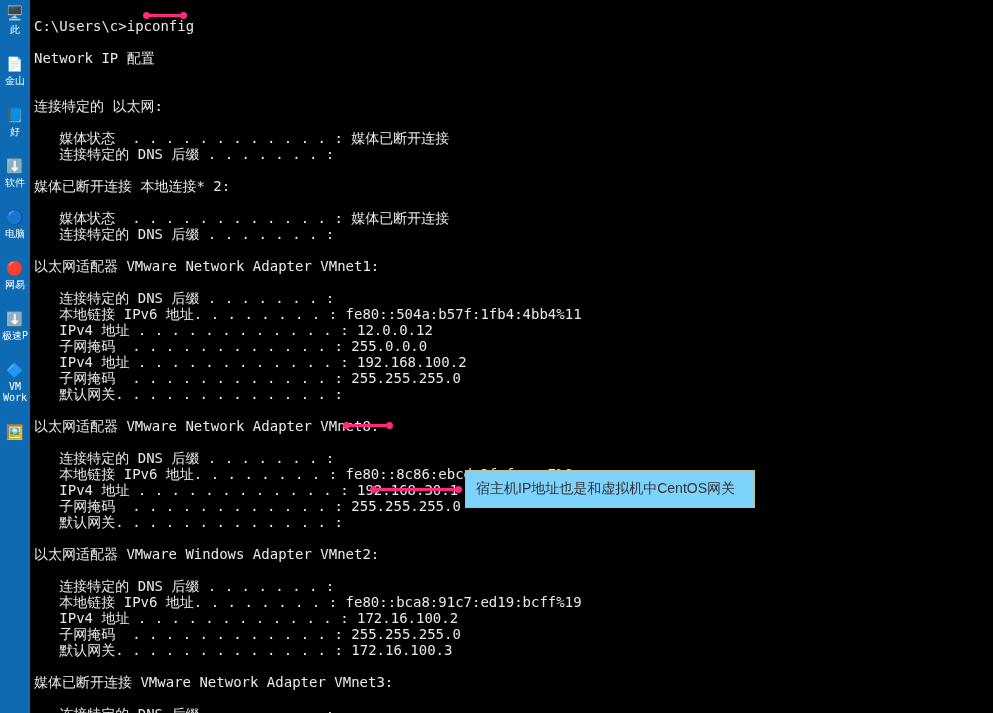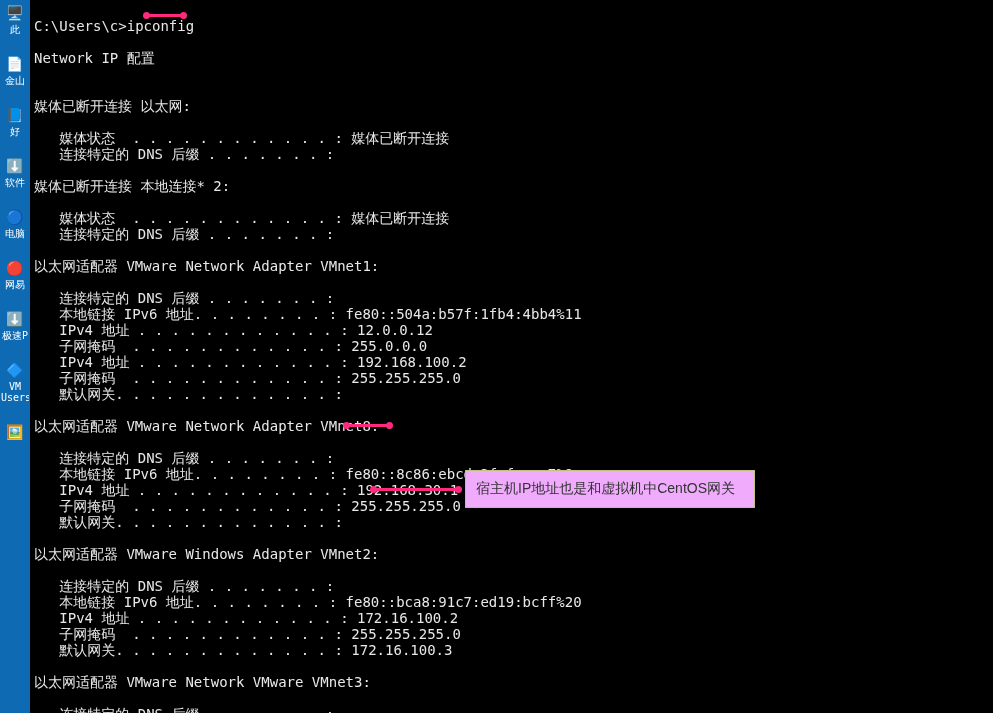--- a/index.html
+++ b/index.html
@@ -79,21 +79,21 @@
     .pink-bar::before { left: -2px; }
     .pink-bar::after { right: -2px; }
     .pink-bar.bar1 { left: 145px; top: 14px; width: 40px; }
     .pink-bar.bar2 { left: 345px; top: 424px; width: 46px; }
     .pink-bar.bar3 { left: 372px; top: 488px; width: 88px; }
     .annotation {
       position: absolute;
       left: 465px;
       top: 470px;
       width: 290px;
-      background: #f0abfc;
+      background: #7dd3fc;
       border: 1px solid #c0c080;
       padding: 8px 10px;
       font-family: "Microsoft YaHei", "SimSun", sans-serif;
       font-size: 14px;
       color: #333;
       line-height: 1.4;
     }
   </style>
 </head>
 <body>
@@ -123,35 +123,35 @@
       <div class="icon-box">🔴</div>
       <div class="icon-label">网易</div>
     </div>
   <div class="desktop-icon">
       <div class="icon-box">⬇️</div>
       <div class="icon-label">极速P</div>
     </div>
   <div class="desktop-icon">
       <div class="icon-box">🔷</div>
       <div class="icon-label" style="white-space:pre-line">VM
-Users</div>
+Work</div>
     </div>
   <div class="desktop-icon">
       <div class="icon-box">🖼️</div>
       <div class="icon-label"></div>
     </div>
 </div>
 
 <div class="terminal">
 <span>C:\Users\c&gt;</span><span>ipconfig</span>
 
 <span>Network IP 配置</span>
 
 
-<span>媒体已断开连接 以太网:</span>
+<span>连接特定的 以太网:</span>
 
 <span>   媒体状态  . . . . . . . . . . . . :</span><span> 媒体已断开连接</span>
 <span>   连接特定的 DNS 后缀 . . . . . . . :</span><span></span>
 
 <span>媒体已断开连接 本地连接* 2:</span>
 
 <span>   媒体状态  . . . . . . . . . . . . :</span><span> 媒体已断开连接</span>
 <span>   连接特定的 DNS 后缀 . . . . . . . :</span><span></span>
 
 <span>以太网适配器 VMware Network Adapter VMnet1:</span>
@@ -168,26 +168,26 @@
 
 <span>   连接特定的 DNS 后缀 . . . . . . . :</span><span></span>
 <span>   本地链接 IPv6 地址. . . . . . . . :</span><span> fe80::8c86:ebcd:3fcf:ccc7%9</span>
 <span>   IPv4 地址 . . . . . . . . . . . . :</span><span> 192.168.30.1</span>
 <span>   子网掩码  . . . . . . . . . . . . :</span><span> 255.255.255.0</span>
 <span>   默认网关. . . . . . . . . . . . . :</span><span></span>
 
 <span>以太网适配器 VMware Windows Adapter VMnet2:</span>
 
 <span>   连接特定的 DNS 后缀 . . . . . . . :</span><span></span>
-<span>   本地链接 IPv6 地址. . . . . . . . :</span><span> fe80::bca8:91c7:ed19:bcff%20</span>
+<span>   本地链接 IPv6 地址. . . . . . . . :</span><span> fe80::bca8:91c7:ed19:bcff%19</span>
 <span>   IPv4 地址 . . . . . . . . . . . . :</span><span> 172.16.100.2</span>
 <span>   子网掩码  . . . . . . . . . . . . :</span><span> 255.255.255.0</span>
 <span>   默认网关. . . . . . . . . . . . . :</span><span> 172.16.100.3</span>
 
-<span>以太网适配器 VMware Network VMware VMnet3:</span>
+<span>媒体已断开连接 VMware Network Adapter VMnet3:</span>
 
 <span>   连接特定的 DNS 后缀 . . . . . . . :</span><span></span>
 </div>
 
 <div class="pink-bar bar1"></div>
 <div class="pink-bar bar2"></div>
 <div class="pink-bar bar3"></div>
 
 <div class="annotation">
   <span>宿主机IP地址也是和虚拟机中CentOS网关</span>

